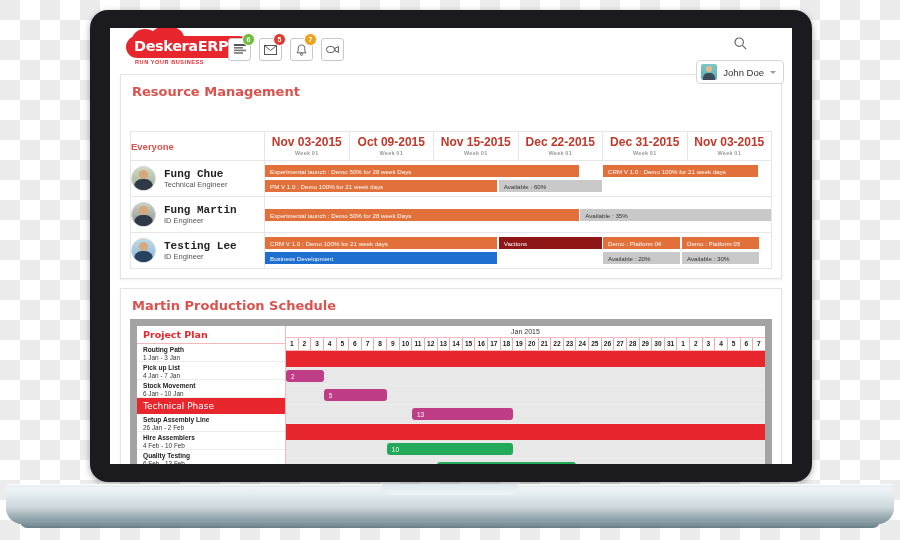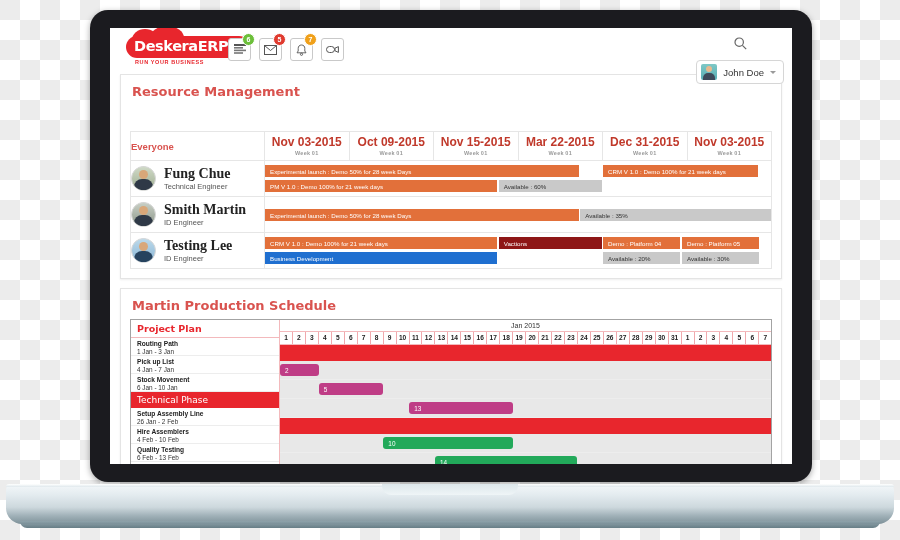--- a/index.html
+++ b/index.html
@@ -121,36 +121,36 @@
   .avatar{
     width:23px;height:23px;border-radius:50%;flex:none;position:relative;
     overflow:hidden;border:1px solid #d8d8d8;
   }
   .av1{background:linear-gradient(180deg,#cfd9c6,#9fae92);}
   .av2{background:linear-gradient(180deg,#c8cfc5,#8d978a);}
   .av3{background:linear-gradient(180deg,#bcd9ea,#8ab6d6);}
   .avatar:before{content:"";position:absolute;left:7px;top:3px;width:9px;height:9px;border-radius:50%;background:#d9a779;}
   .avatar:after{content:"";position:absolute;left:2px;top:12px;width:19px;height:12px;border-radius:8px 8px 0 0;background:#2f3947;}
   .av3:after{background:#26425e;}
-  .pname{font-size:14px;font-weight:bold;color:#222;line-height:1.15;font-family:Liberation Serif, serif;}
+  .pname{font-size:11px;font-weight:bold;color:#222;line-height:1.15;font-family:Liberation Mono, monospace;}
   .prole{font-size:7.5px;color:#555;line-height:1.2;}
   .rcell{position:relative;height:35px;}
   .bars{position:absolute;left:0;top:0;right:0;bottom:0;}
   .bar{
     position:absolute;height:12px;color:#fff;font-size:6.2px;
     display:flex;align-items:center;padding-left:5px;
     white-space:nowrap;overflow:hidden;box-sizing:border-box;
   }
   .bar-orange{background:#e2703a;}
   .bar-blue{background:#1f6fd0;}
   .bar-darkred{background:#8e1616;}
   .bar-grey{background:#c9c9c9;color:#333;}
 
   
-  .gwrap{display:flex;border:1px solid #a3a3a3;}
+  .gwrap{display:flex;border:7px solid #a3a3a3;}
   .gleft{width:148px;flex:none;border-right:1px solid #f3b9bc;}
   .gl-title{
     height:17px;display:flex;align-items:center;padding-left:6px;
     color:#e8262d;font-size:9.5px;font-weight:bold;
     border-bottom:1px solid #f3b9bc;font-family:"DejaVu Sans", sans-serif;
   }
   .gl-phase{
     height:16px;display:flex;align-items:center;padding-left:6px;
     background:#e8262d;color:#fff;font-size:9px;
     font-family:"DejaVu Sans", sans-serif;
@@ -260,21 +260,21 @@
           </th>
           <th class="rhead-col">
             <div class="rh-date">Oct 09-2015</div>
             <div class="rh-week">Week 01</div>
           </th>
           <th class="rhead-col">
             <div class="rh-date">Nov 15-2015</div>
             <div class="rh-week">Week 01</div>
           </th>
           <th class="rhead-col">
-            <div class="rh-date">Mar 22-2015</div>
+            <div class="rh-date">Dec 22-2015</div>
             <div class="rh-week">Week 01</div>
           </th>
           <th class="rhead-col">
             <div class="rh-date">Dec 31-2015</div>
             <div class="rh-week">Week 01</div>
           </th>
           <th class="rhead-col">
             <div class="rh-date">Nov 03-2015</div>
             <div class="rh-week">Week 01</div>
           </th>
@@ -298,21 +298,21 @@
                   <div class="bar bar-orange" style="left: 0%; width: 45.9%; top: 19px;">PM V 1.0 : Demo 100% for 21 week days</div>
                   <div class="bar bar-grey" style="left: 46.2%; width: 20.4%; top: 19px;">Available : 60%</div>
                 </div>
             </td>
           </tr>
           <tr>
             <td class="rperson">
               <div class="pwrap">
                 <span class="avatar av2"></span>
                 <span>
-                  <div class="pname">Smith Martin</div>
+                  <div class="pname">Fung Martin</div>
                   <div class="prole">ID Engineer</div>
                 </span>
               </div>
             </td>
             <td class="rcell" colspan="6">
               <div class="bars">
                   <div class="bar bar-orange" style="left: 0%; width: 62%; top: 12px;">Experimental launch : Demo 50% for 28 week Days</div>
                   <div class="bar bar-grey" style="left: 62.3%; width: 37.7%; top: 12px;">Available : 35%</div>
                 </div>
             </td>

